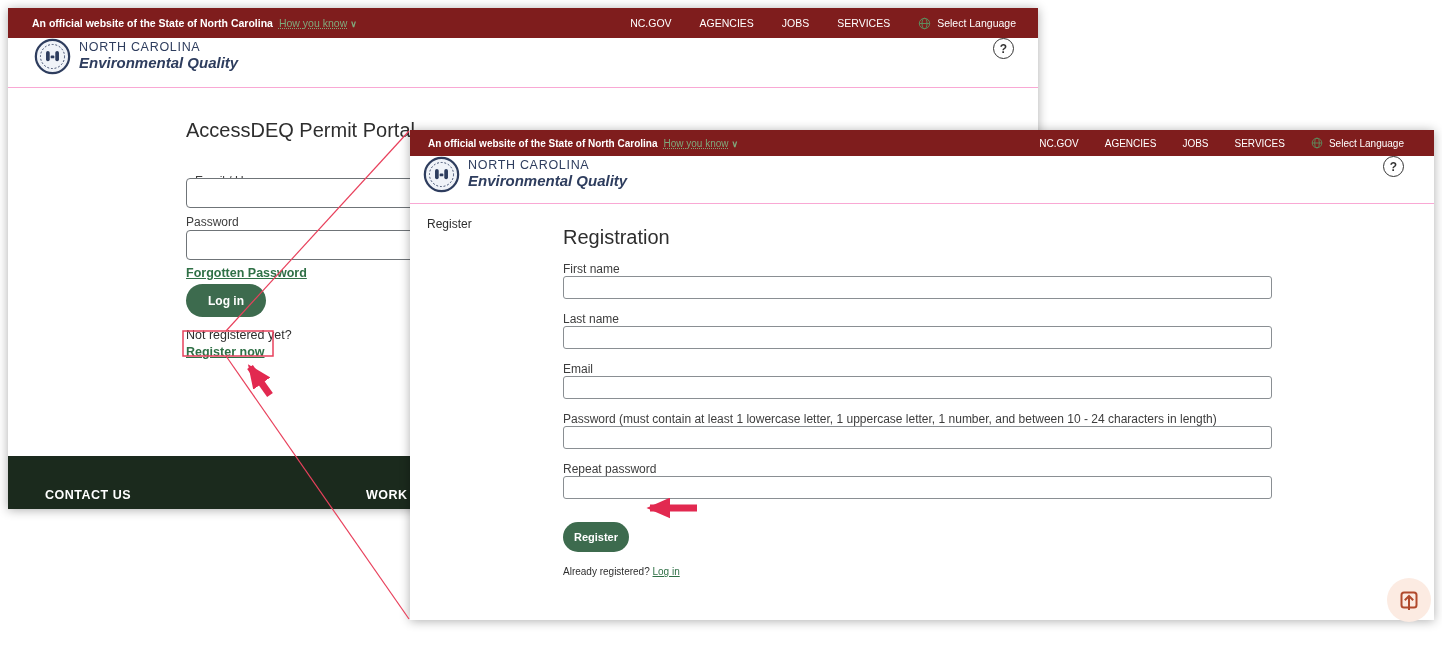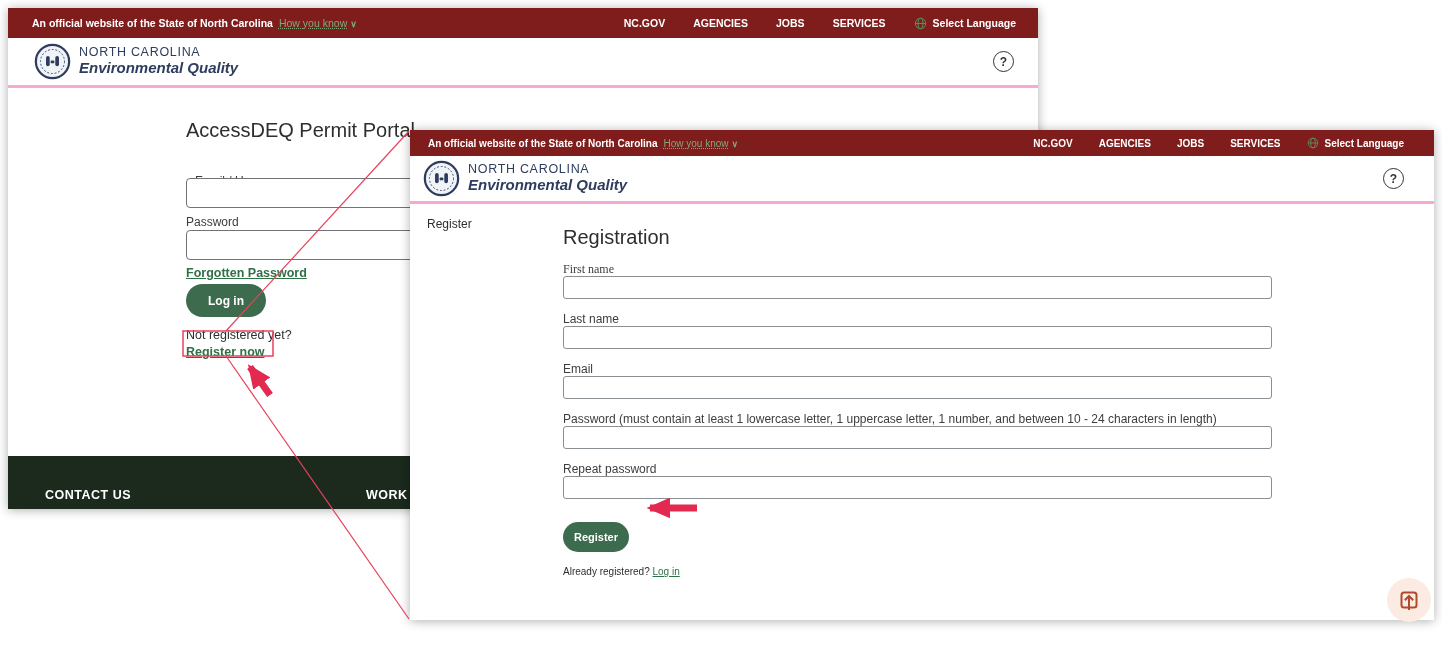--- a/index.html
+++ b/index.html
@@ -10,29 +10,29 @@
   #win2 { left:410px; top:130px; width:1024px; height:490px; z-index:10; }
 
   
   .topbar { background:#7f1d1d; display:flex; justify-content:space-between; align-items:center; }
   #win1 .topbar { height:30px; padding:0 22px 0 24px; }
   #win2 .topbar { height:26px; padding:0 30px 0 18px; }
   .banner { color:#fff; font-size:10.5px; font-weight:bold; white-space:nowrap; }
   #win2 .banner { font-size:10px; }
   .banner .hyk { color:#7fa87b; font-weight:normal; text-decoration:underline dotted; margin-left:6px; cursor:pointer; }
   .banner .chev { color:#7fa87b; font-size:9px; margin-left:3px; }
-  .topnav { display:flex; align-items:center; gap:28px; color:#fff; font-weight:bold; }
+  .topnav { display:flex; align-items:center; gap:28px; color:#fff; font-weight:normal; }
   #win1 .topnav { font-size:10.5px; }
   #win2 .topnav { font-size:10px; gap:26px; }
   .topnav span { cursor:pointer; white-space:nowrap; }
   .lang { display:flex; align-items:center; gap:6px; }
 
   
-  .siteheader { background:#fff; border-bottom:3px solid #f9a8d4; display:flex;
-                align-items:center; justify-content:space-between; }
+  .siteheader { background:#fff; border-bottom:1px solid #f9a8d4; display:flex;
+                align-items:flex-start; justify-content:space-between; }
   #win1 .siteheader { height:50px; padding:0 24px 0 26px; }
   #win2 .siteheader { height:48px; padding:0 30px 0 13px; }
   .logo { display:flex; align-items:center; gap:8px; }
   .logo-lines { line-height:1.1; color:#2e3d5e; }
   .logo-l1 { font-size:12.5px; letter-spacing:.7px; }
   .logo-l2 { font-size:15px; font-weight:bold; font-style:italic; }
   .help-btn { width:21px; height:21px; border:1.5px solid #333; border-radius:50%;
               display:flex; align-items:center; justify-content:center;
               font-size:12px; font-weight:bold; color:#333; cursor:pointer; background:#fff; }
 
@@ -175,21 +175,21 @@
     </div>
     <div class="help-btn">
         <span>?</span>
       </div>
   </div>
 
   <div class="content">
     <div class="breadcrumb">Register</div>
     <div class="reg-form">
       <h1>Registration</h1>
-      <label class="r-label" style="top:58px;font-family:Liberation Serif, serif;">First name</label>
+      <label class="r-label" style="top:58px;">First name</label>
       <input class="r-input" style="top: 72px;" type="text" value="">
       <label class="r-label" style="top:108px;">Last name</label>
       <input class="r-input" style="top: 122px;" type="text" value="">
       <label class="r-label" style="top:158px;">Email</label>
       <input class="r-input" style="top: 172px;" type="text" value="">
       <label class="r-label" style="top:208px;">Password (must contain at least 1 lowercase letter, 1 uppercase letter, 1 number, and between 10 - 24 characters in length)</label>
       <input class="r-input" style="top: 222px;" type="password" value="">
       <label class="r-label" style="top:258px;">Repeat password</label>
       <input class="r-input" style="top: 272px;" type="password" value="">
       <button class="pill-btn" style="position:absolute; top:318px; width:66px; height:30px; border-radius:15px; font-size:11px;">Register</button>

